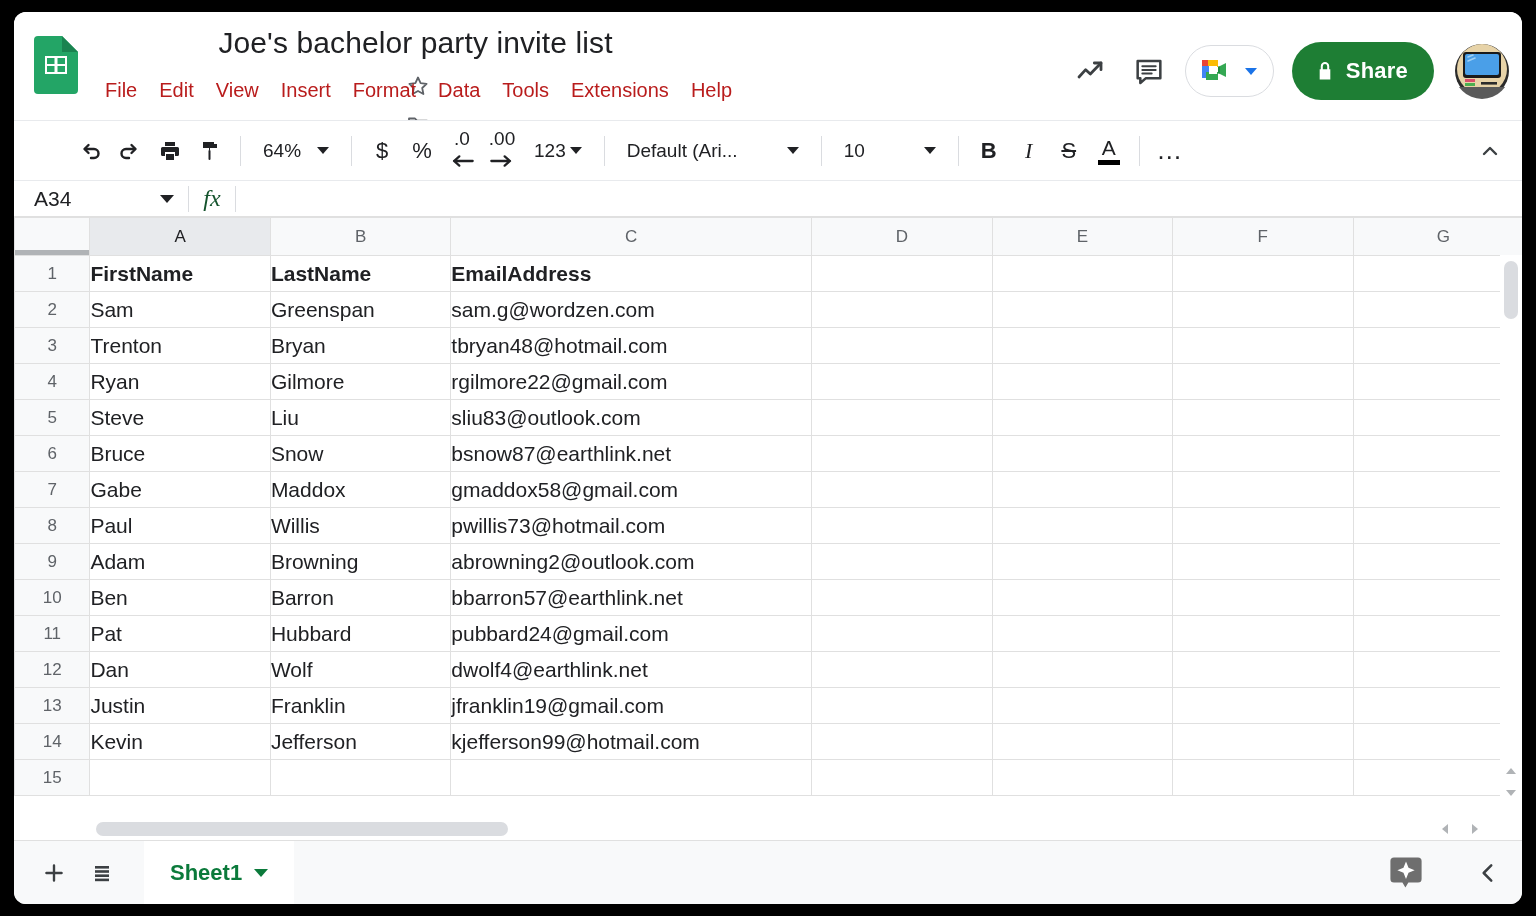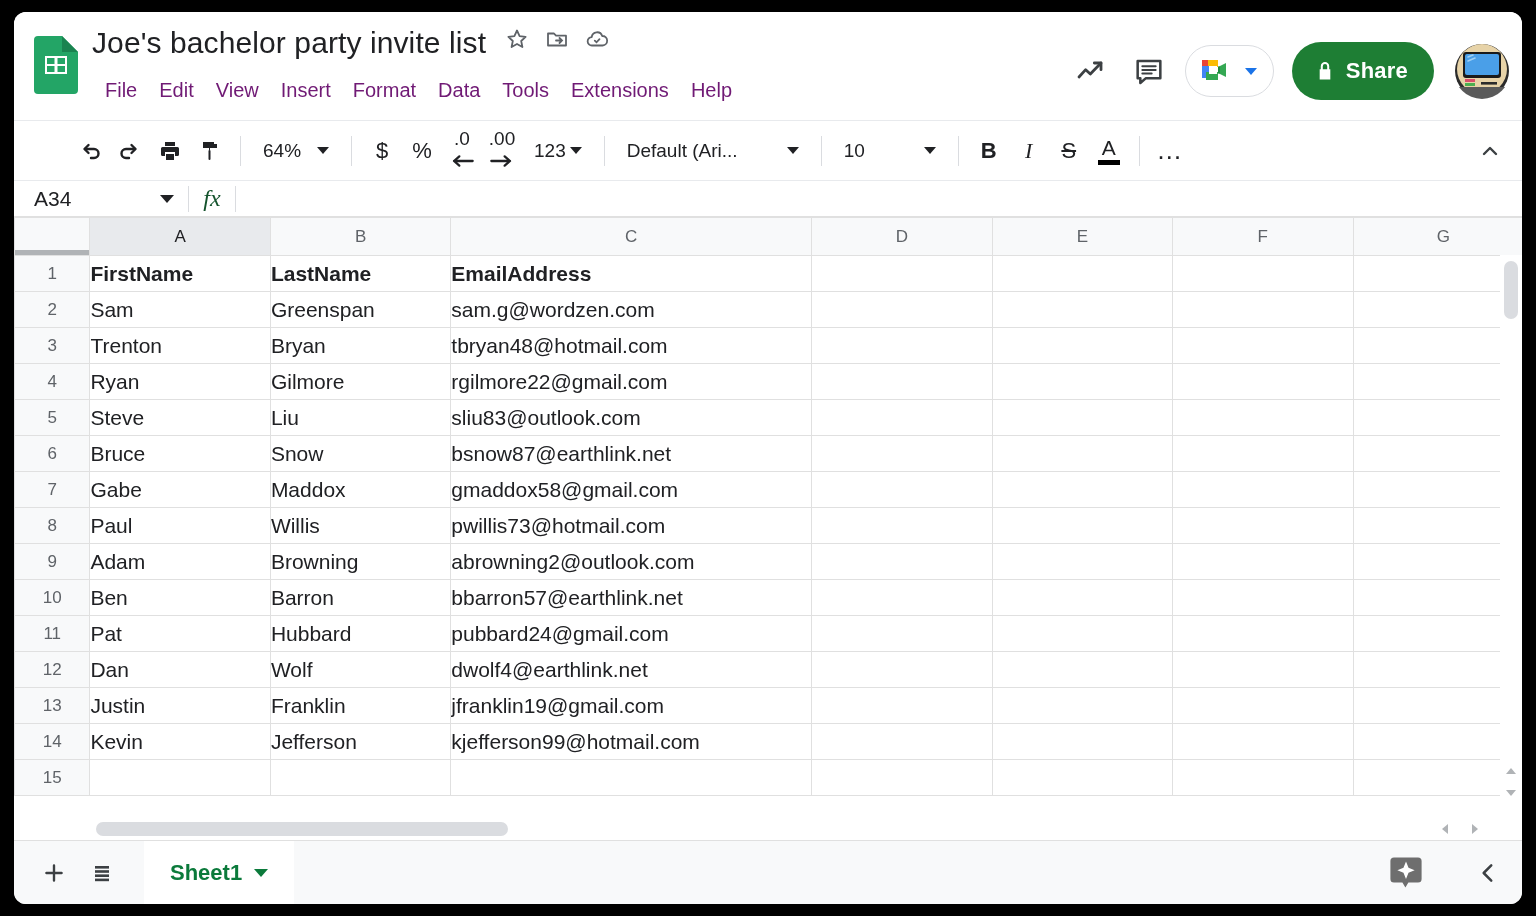--- a/index.html
+++ b/index.html
@@ -26,32 +26,32 @@
     display: flex;
     align-items: flex-start;
     padding: 12px 6px 0 10px;
     flex: 0 0 auto;
     background: #fff;
   }
   .logo-box { width: 64px; padding-top: 12px; display:flex; justify-content:center; }
   .sheets-logo { width: 44px; height: 58px; }
 
   .title-block { flex: 0 0 auto; padding-left: 4px; padding-top: 2px; }
-  .title-row { display: flex; align-items: flex-start; gap: 14px; height: 44px; }
+  .title-row { display: flex; align-items: center; gap: 14px; height: 44px; flex-direction: column; }
   .doc-title {
     font-size: 30px; color: #202124; font-weight: 400;
     letter-spacing: .1px; white-space: nowrap;
     padding-right: 4px;
   }
   .title-icon { width: 26px; height: 26px; color: #5f6368; display:flex; align-items:center; justify-content:center; cursor:pointer; }
   .title-icon svg { width: 24px; height: 24px; fill: none; stroke: #5f6368; stroke-width: 1.8; }
 
   .menubar { display: flex; gap: 0; margin-top: 6px; margin-left: 2px; }
   .menu-item {
-    font-size: 20px; color: #701a75; padding: 3px 11px;
+    font-size: 20px; color: #b91c1c; padding: 3px 11px;
     border-radius: 4px; cursor: pointer; white-space: nowrap;
   }
 
   .header-spacer { flex: 1 1 auto; }
 
   .header-right { display: flex; align-items: center; gap: 6px; padding-top: 18px; padding-right: 6px; }
   .hdr-icon-btn {
     width: 52px; height: 52px; border-radius: 50%;
     display: flex; align-items: center; justify-content: center; cursor: pointer;
   }

